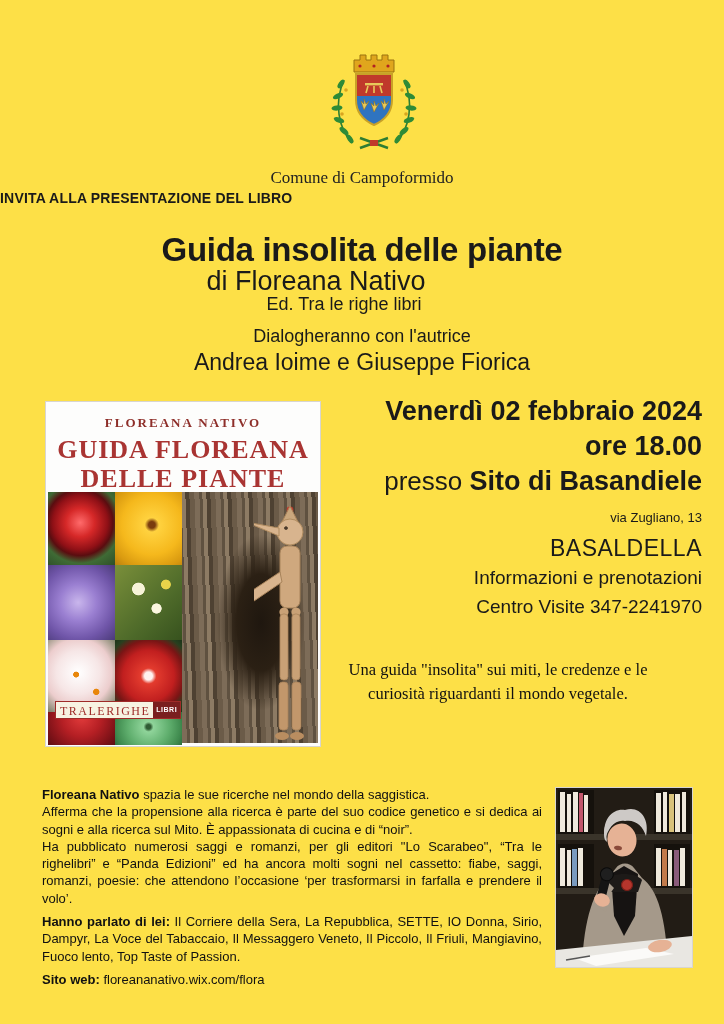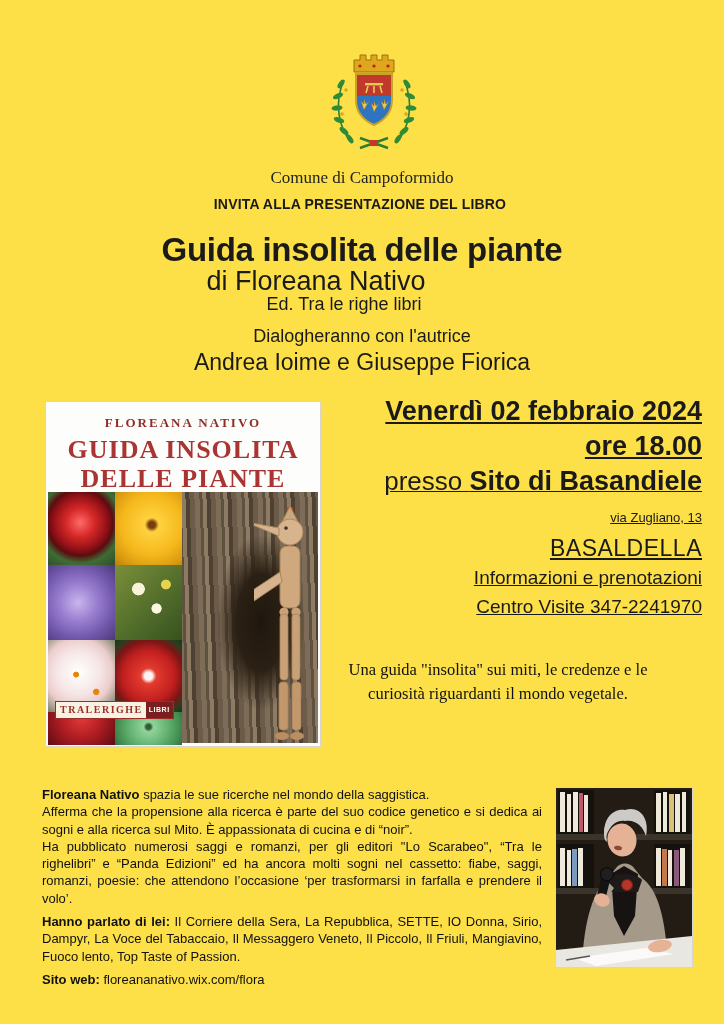--- a/index.html
+++ b/index.html
@@ -3,21 +3,21 @@
 <meta charset="utf-8">
 <style>
   html,body{margin:0;padding:0;background:#ffffff;}
   .page{position:relative;width:724px;height:1024px;background:#fde047;overflow:hidden;
         font-family:"Liberation Sans",sans-serif;color:#1a1a1a;padding-left:24px;}
 
   
   .crest{position:absolute;top:44px;left:50%;transform:translateX(-50%);}
   .municipality{position:absolute;top:168px;left:0;width:724px;text-align:center;
     font-family:"Liberation Serif",serif;font-size:17px;color:#222;}
-  .invite{position:absolute;top:196px;left:0;width:720px;text-align:center;
+  .invite{position:absolute;top:190px;left:0;width:720px;
     font-size:14px;font-weight:700;letter-spacing:.2px;}
   .booktitle{position:absolute;top:231px;left:0;width:724px;text-align:center;
     font-size:33px;font-weight:700;letter-spacing:-.3px;}
   .authorline{position:absolute;top:266px;left:0;width:632px;text-align:center;font-size:27px;}
   .publine{position:absolute;top:294px;left:0;width:688px;text-align:center;font-size:18px;}
   .dialine{position:absolute;top:326px;left:0;width:724px;text-align:center;font-size:18px;}
   .speakers{position:absolute;top:349px;left:0;width:724px;text-align:center;font-size:23px;}
 
   
   .cover{position:absolute;left:45px;top:401px;width:276px;height:346px;background:#fdfdfc;
@@ -44,27 +44,27 @@
       radial-gradient(circle at 45% 45%,#ffffff 0%,#f6e6e6 40%,#eccdcd 62%,#5a6b4a 100%);}
   .fl-camellia{background:radial-gradient(circle at 50% 50%,#fff2f0 0 8%,#e33b2e 16%,#c11f1f 52%,#7a1515 72%,#27401f 88%,#1d3318 100%);}
   .fl-rose2{background:radial-gradient(circle at 50% 15%,#e23b3b 0%,#b51f24 45%,#7e1218 80%,#5c0e12 100%);}
   .fl-succulent{background:radial-gradient(circle at 50% 45%,#2f5b33 0 6%,#8fd49a 13%,#5fae6d 55%,#3f8a4e 85%,#2f6e3e 100%);}
   .bark{position:relative;flex:1;background:
       radial-gradient(ellipse 44px 88px at 58% 52%,#1f170f 0%,#2b2014 55%,rgba(43,32,20,0) 100%),
       repeating-linear-gradient(88deg,#7d6c58 0 5px,#5f5140 5px 8px,#8d7b64 8px 12px,#4e4132 12px 16px,#6b5b48 16px 21px);}
   .puppet{position:absolute;right:2px;top:8px;}
   .pub-logo{position:absolute;left:9px;bottom:27px;height:16px;display:flex;align-items:stretch;
     border:1px solid #9e2b28;background:#f7f3e2;}
-  .pub-logo .name{font-family:"Liberation Serif",serif;font-size:10px;font-weight:700;
+  .pub-logo .name{font-family:"Liberation Serif",serif;font-size:12px;font-weight:400;
     letter-spacing:1.5px;color:#9e2b28;padding:2px 3px 0 4px;}
   .pub-logo .suffix{background:#7a1f1f;color:#fff;font-size:7px;font-weight:700;
     letter-spacing:.5px;padding:4px 3px 0 3px;}
 
   
-  .event{position:absolute;right:46px;top:394px;width:420px;text-align:right;text-decoration:underline;}
+  .event{position:absolute;right:46px;top:394px;width:420px;text-align:right;}
   .e-date,.e-time{font-size:27px;font-weight:700;line-height:35px;}
   .e-venue{line-height:35px;}
   .e-venue .presso{font-size:26px;font-weight:400;}
   .e-venue .venue{font-size:27px;font-weight:700;}
   .e-address{font-size:13px;line-height:31px;}
   .e-city{font-size:23px;line-height:30px;letter-spacing:.5px;}
   .e-info,.e-phone{font-size:19px;line-height:29px;}
 
   
   .blurb{position:absolute;left:338px;top:658px;width:320px;text-align:center;
@@ -140,21 +140,21 @@
   <div class="invite">INVITA ALLA PRESENTAZIONE DEL LIBRO</div>
   <div class="booktitle">Guida insolita delle piante</div>
   <div class="authorline">di Floreana Nativo</div>
   <div class="publine">Ed. Tra le righe libri</div>
   <div class="dialine">Dialogheranno con l'autrice</div>
   <div class="speakers">Andrea Ioime e Giuseppe Fiorica</div>
 
   <div class="cover">
     <div class="cover-author">FLOREANA NATIVO</div>
     <div class="cover-title">
-      <span>GUIDA INSOLITA</span><br>
+      <span>GUIDA FLOREANA</span><br>
       <span>DELLE PIANTE</span>
     </div>
     <div class="cover-photo">
       <div class="fl-grid">
         <div class="fl fl-rose"></div>
         <div class="fl fl-lily"></div>
         <div class="fl fl-purple"></div>
         <div class="fl fl-pond"></div>
         <div class="fl fl-white"></div>
         <div class="fl fl-camellia"></div>

